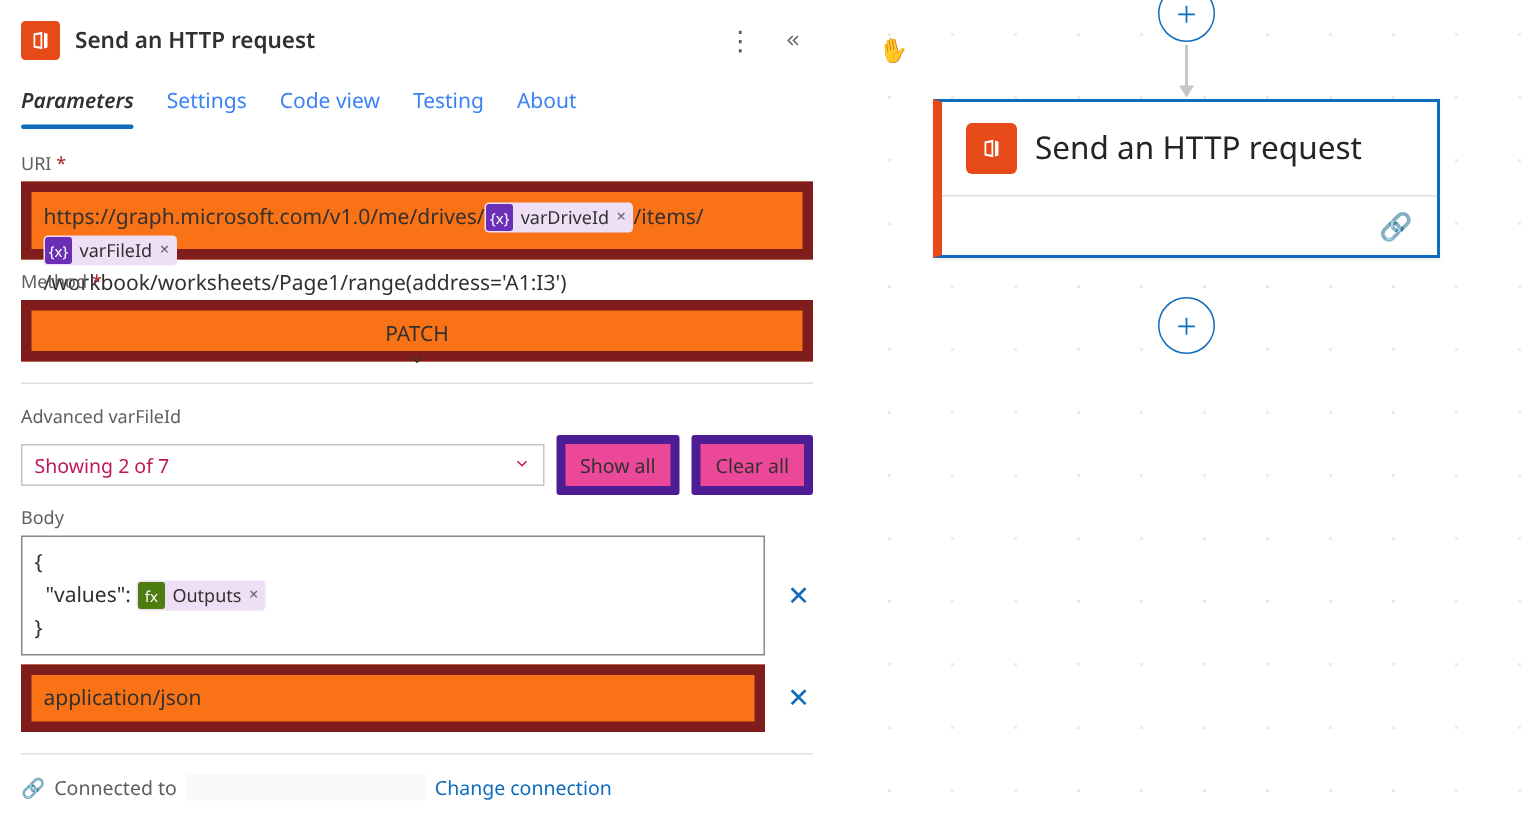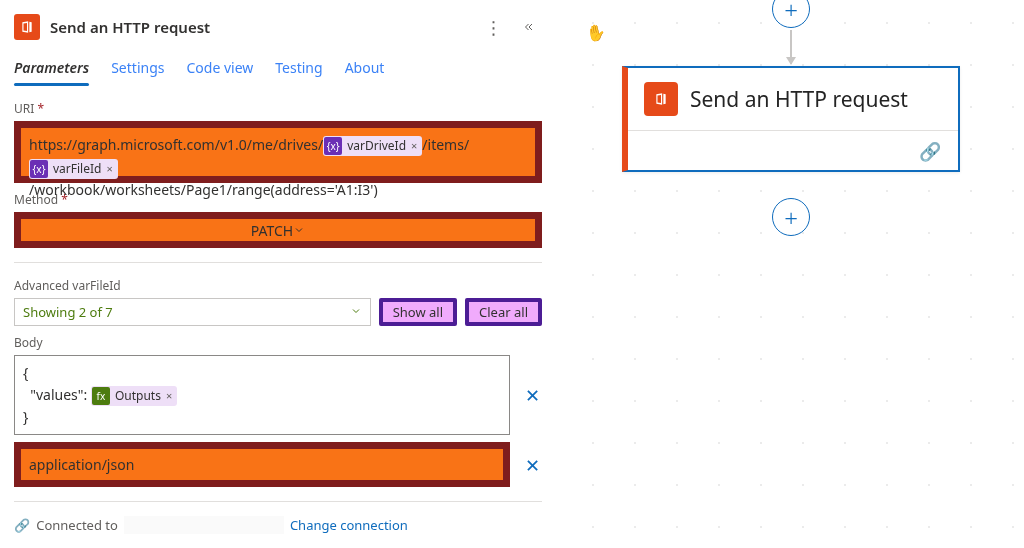--- a/index.html
+++ b/index.html
@@ -76,22 +76,23 @@
   .field-box {
     border: 7px solid #7f1d1d;
     background: #f97316;
     width: 100%;
     padding: 6px 8px;
     font-size: 14px;
     min-height: 32px;
   }
   .uri-box { line-height: 22px; }
   .select-box {
-    display: flex; align-items: center; justify-content: center;
-    cursor: pointer;
+    display: flex; align-items: center; justify-content: flex-start;
+    cursor: pointer;
+    flex-direction: column;
   }
   .token {
     display: inline-flex;
     align-items: center;
     background: #eedff7;
     border-radius: 3px;
     height: 20px;
     vertical-align: middle;
     white-space: nowrap;
   }
@@ -107,29 +108,29 @@
   .token .tok-x { padding: 0 5px 0 1px; font-size: 11px; color: #605e5c; cursor: pointer; }
   .block-gap { height: 14px; }
   .divider { height: 1px; background: #e1dfdd; margin: 14px 0; }
   .adv-row { display: flex; align-items: center; gap: 8px; }
   .adv-select {
     flex: 1;
     border: 1px solid #c8c6c4;
     height: 28px;
     display: flex; align-items: center; justify-content: space-between;
     padding: 0 8px;
-    color: #4d7c0f;
+    color: #be185d;
     cursor: pointer;
     font-size: 13px;
   }
   .pill-btn {
-    height: 28px;
+    height: 40px;
     padding: 0 10px;
-    border: 4px solid #4c1d95;
-    background: #f0abfc;
+    border: 6px solid #4c1d95;
+    background: #ec4899;
     color: #323130;
     font-size: 13px;
     cursor: pointer;
     border-radius: 2px;
   }
   .body-box {
     border: 1px solid #8a8886;
     padding: 6px 34px 6px 8px;
     position: relative;
     line-height: 22px;

